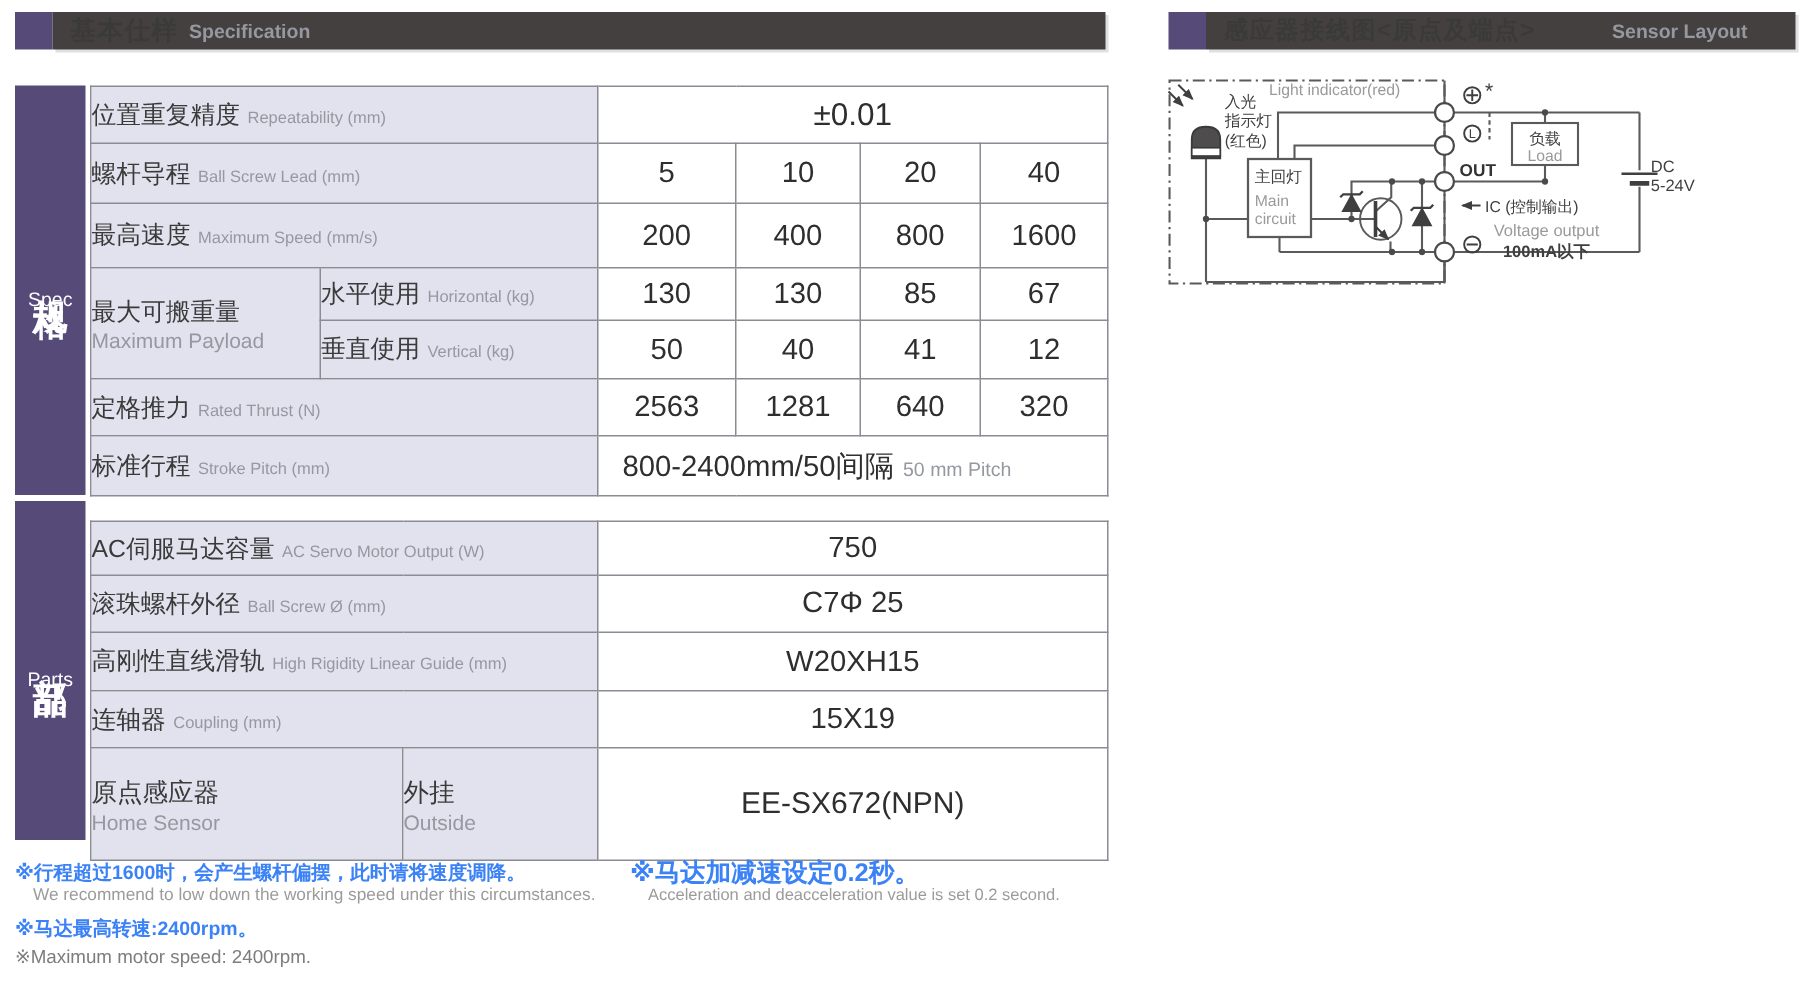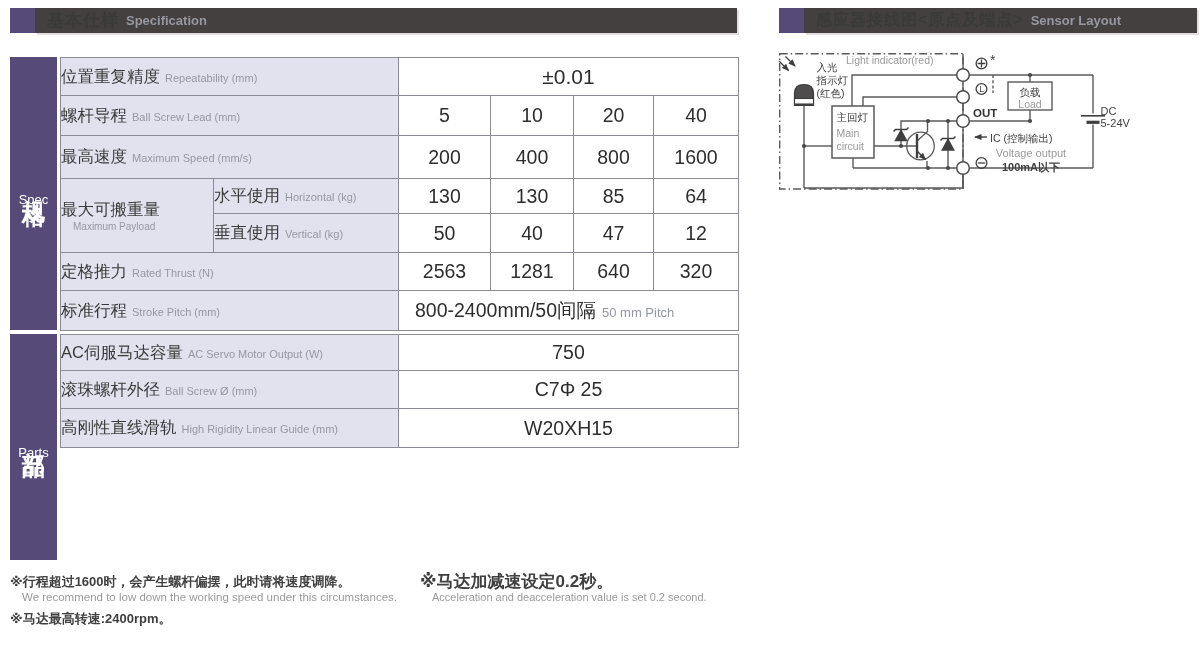--- a/index.html
+++ b/index.html
@@ -20,29 +20,29 @@
              display:flex;flex-direction:column;align-items:center;justify-content:center;}
   .sideblock .ch{font-size:23px;font-weight:bold;line-height:1.18;}
   .sideblock .se{font-size:13px;margin-top:3px;}
   table.spec{border-collapse:collapse;table-layout:fixed;position:absolute;left:50px;
              border:1.5px solid #6e6e78;background:#fff;}
   table.spec td{border:1px solid #8b8b93;padding:0;overflow:hidden;}
   td.lab{background:#e2e2ee;padding:2px 4px 2px 10px;vertical-align:middle;}
   .zh{font-size:16.5px;color:#3a3a3a;font-weight:500;}
   .zh.big{font-size:17px;}
   .en{font-size:11px;color:#9598a0;margin-left:5px;}
-  .enblock{font-size:10px;color:#9598a0;margin-left:12px;}
+  .enblock{font-size:14px;color:#9598a0;margin-left:0;}
   td.val{background:#fff;text-align:center;vertical-align:middle;
          font-size:19.5px;color:#2e2e2e;}
   td.val .sub{font-size:13px;color:#9598a0;margin-left:6px;}
 
   
   .notes-left{position:absolute;left:10px;top:571px;width:405px;}
   .notes-right{position:absolute;left:420px;top:573px;width:330px;}
-  .n-red{color:#404040;font-size:13px;font-weight:bold;line-height:17px;}
+  .n-red{color:#3b82f6;font-size:13px;font-weight:bold;line-height:17px;}
   .n-gray{color:#9b9b9b;font-size:11.5px;line-height:15px;padding-left:12px;}
   .n-gray2{color:#7d7d7d;font-size:12.5px;line-height:16px;margin-top:3px;}
   .notes-left .n-red{margin-top:2px;}
   .notes-right .n-red{font-size:17px;}
   .notes-right .n-gray{font-size:11px;}
 
   svg text{font-family:"Liberation Sans","DejaVu Sans",sans-serif;}
 </style>
 </head>
 <body>
@@ -52,21 +52,21 @@
   <div class="hdr" style="left:10px;">
     <div class="sq"></div>
     <div class="bar" style="width:690px;">
       <span class="zh">基本仕样</span>
       <span class="en">Specification</span>
     </div>
   </div>
 
   <div class="hdr" style="left:779px;">
     <div class="sq"></div>
-    <div class="bar" style="width:381px;">
+    <div class="bar" style="width:381px;gap:44px;">
       <span class="zh" style="font-size:16px;">感应器接线图&lt;原点及端点&gt;</span>
       <span class="en">Sensor Layout</span>
     </div>
   </div>
 
   <div class="tblwrap">
 
     <div class="sideblock" style="top:277px;height:226px;">
       <div class="ch" style="writing-mode:vertical-lr;letter-spacing:4px;">部品</div>
       <div class="se">Parts</div>
@@ -114,29 +114,29 @@
         <td class="lab" rowspan="2">
           <div class="zh">最大可搬重量</div>
           <div class="enblock">Maximum Payload</div>
         </td>
         <td class="lab">
           <span class="zh">水平使用</span><span class="en">Horizontal (kg)</span>
         </td>
         <td class="val">130</td>
         <td class="val">130</td>
         <td class="val">85</td>
-        <td class="val">64</td>
+        <td class="val">67</td>
       </tr>
       <tr style="height:39px">
         <td class="lab">
           <span class="zh">垂直使用</span><span class="en">Vertical (kg)</span>
         </td>
         <td class="val">50</td>
         <td class="val">40</td>
-        <td class="val">47</td>
+        <td class="val">41</td>
         <td class="val">12</td>
       </tr>
       <tr style="height:38px">
         <td class="lab" colspan="2">
           <span class="zh">定格推力</span><span class="en">Rated Thrust (N)</span>
         </td>
         <td class="val">2563</td>
         <td class="val">1281</td>
         <td class="val">640</td>
         <td class="val">320</td>
@@ -145,21 +145,21 @@
         <td class="lab" colspan="2">
           <span class="zh">标准行程</span><span class="en">Stroke Pitch (mm)</span>
         </td>
         <td class="val" colspan="4" style="text-align:left;padding-left:16px;">
           <span>800-2400mm/50间隔</span><span class="sub">50 mm Pitch</span>
         </td>
       </tr>
     </tbody>
       </table>
 
-    <table class="spec" style="top:277px;width:678px;">
+    <table class="spec" style="top:290px;width:678px;">
       <colgroup>
           <col style="width:208px">
           <col style="width:130px">
           <col style="width:340px">
         </colgroup>
       <tbody>
           <tr style="height:36px">
         <td class="lab" colspan="2">
           <span class="zh">AC伺服马达容量</span><span class="en">AC Servo Motor Output (W)</span>
         </td>
@@ -170,28 +170,46 @@
           <span class="zh">滚珠螺杆外径</span><span class="en">Ball Screw Ø (mm)</span>
         </td>
         <td class="val">C7Φ 25</td>
       </tr>
       <tr style="height:39px">
         <td class="lab" colspan="2">
           <span class="zh">高刚性直线滑轨</span><span class="en">High Rigidity Linear Guide (mm)</span>
         </td>
         <td class="val">W20XH15</td>
       </tr>
+      <tr style="height:38px">
+        <td class="lab" colspan="2">
+          <span class="zh">连轴器</span><span class="en">Coupling (mm)</span>
+        </td>
+        <td class="val">15X19</td>
+      </tr>
+      <tr style="height:75px">
+        <td class="lab">
+          <div class="zh big">原点感应器</div>
+          <div class="enblock">Home Sensor</div>
+        </td>
+        <td class="lab">
+          <div class="zh big">外挂</div>
+          <div class="enblock">Outside</div>
+        </td>
+        <td class="val" style="font-size:20px;">EE-SX672(NPN)</td>
+      </tr>
     </tbody>
       </table>
   </div>
 
   <div class="notes-left">
     <div class="n-red">※行程超过1600时，会产生螺杆偏摆，此时请将速度调降。</div>
     <div class="n-gray">We recommend to low down the working speed under this circumstances.</div>
     <div class="n-red" style="margin-top:5px;">※马达最高转速:2400rpm。</div>
+    <div class="n-gray2">※Maximum motor speed: 2400rpm.</div>
   </div>
 
   <div class="notes-right">
     <div class="n-red">※马达加减速设定0.2秒。</div>
     <div class="n-gray">Acceleration and deacceleration value is set 0.2 second.</div>
   </div>
 
   <svg style="position:absolute;left:775px;top:45px;" width="425" height="160" viewBox="775 45 425 160">
     <defs>
       <marker id="ah" markerUnits="userSpaceOnUse" markerWidth="9" markerHeight="8" refX="6.5" refY="3" orient="auto">

